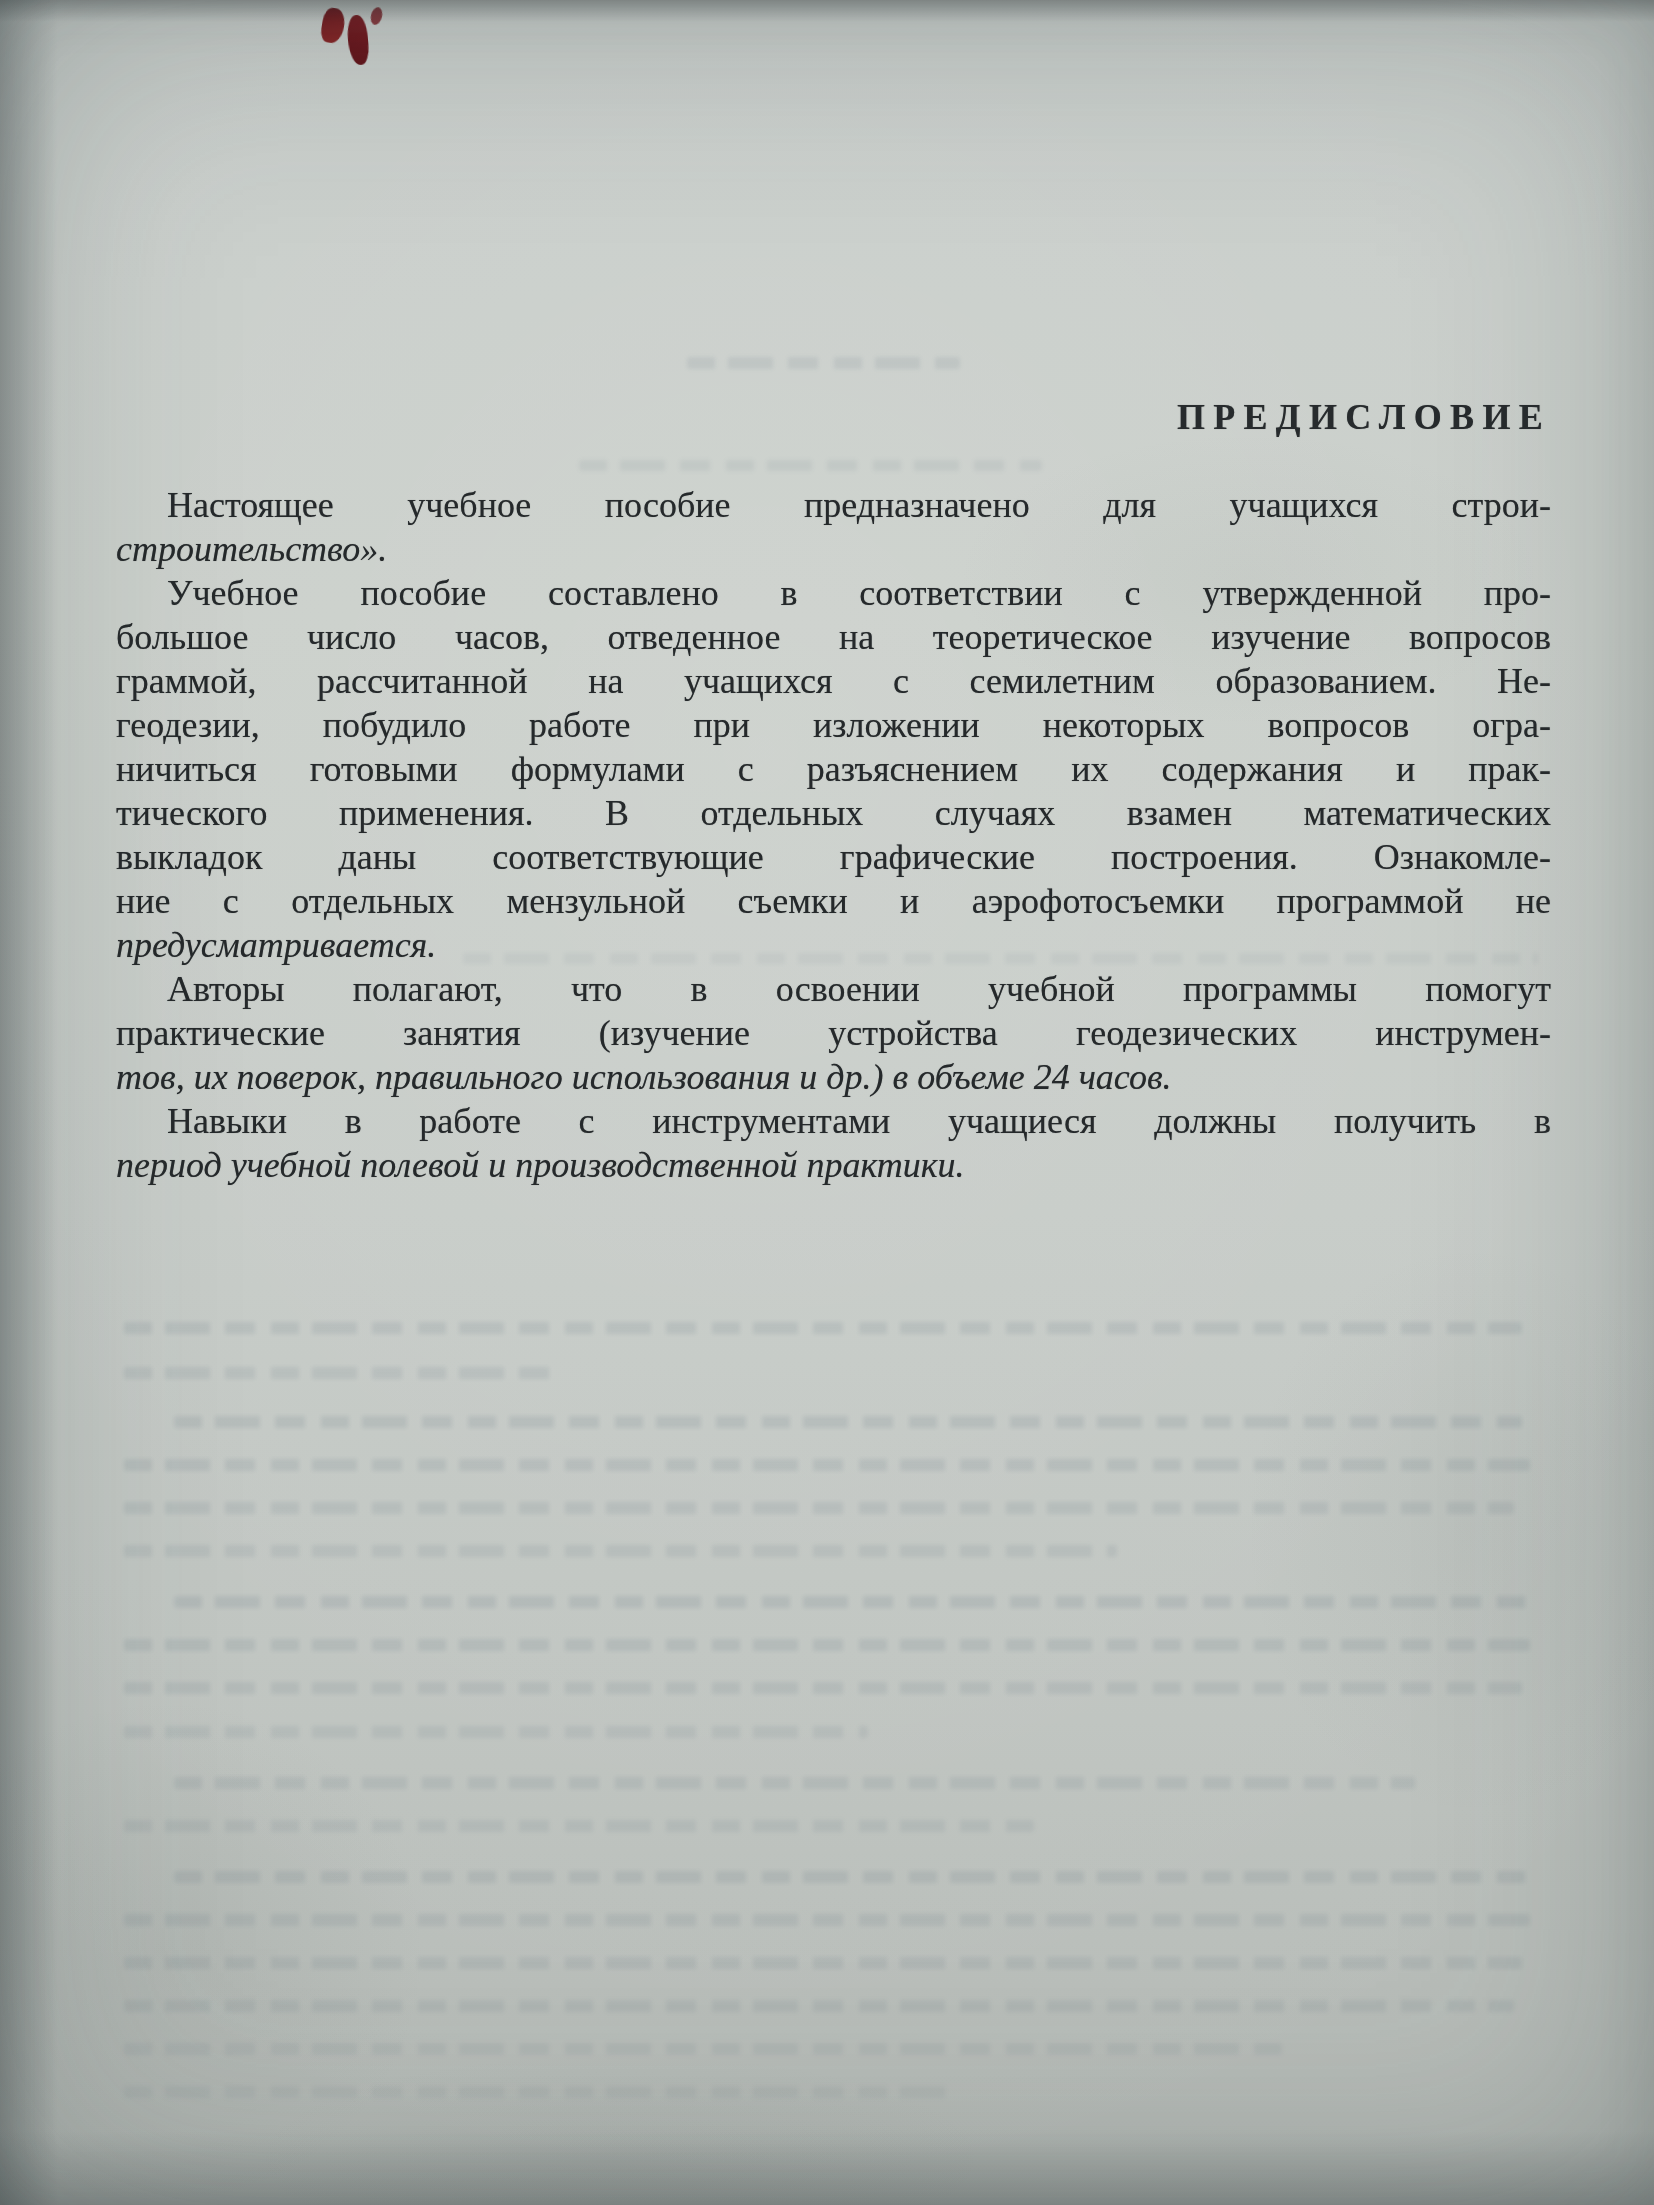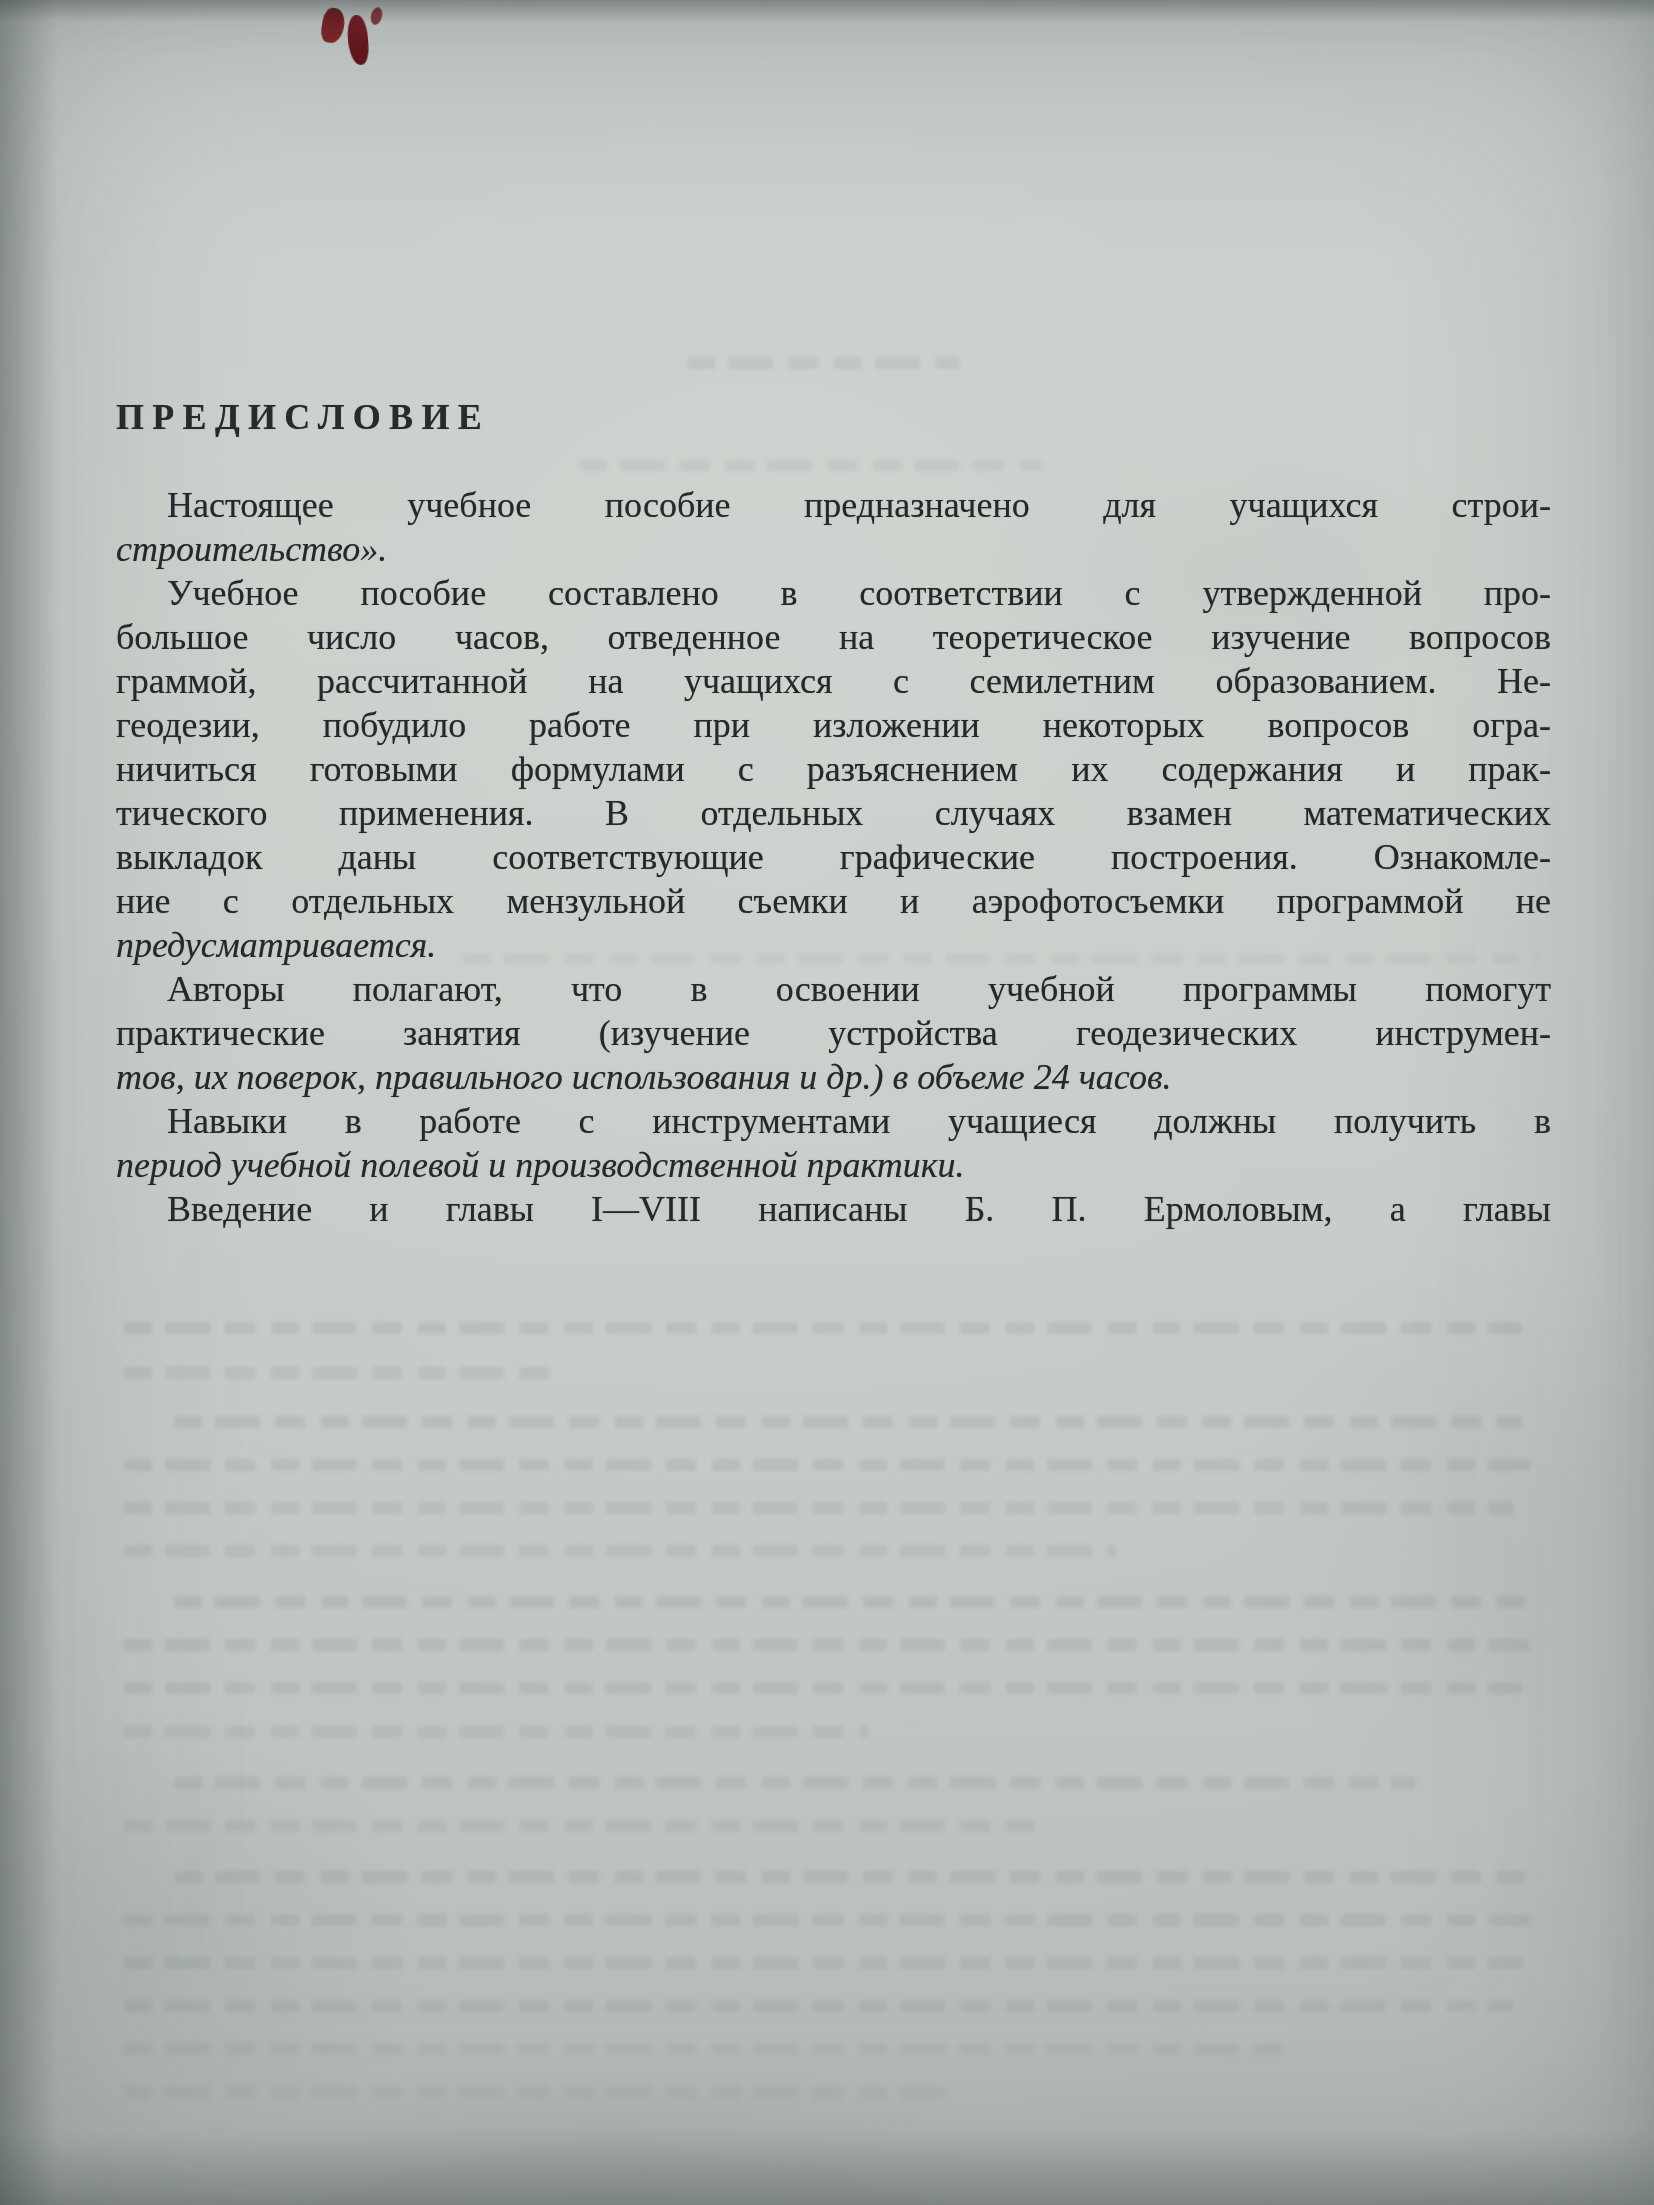--- a/index.html
+++ b/index.html
@@ -75,21 +75,21 @@
     width: 1435px;
     z-index: 5;
     color: #25292b;
   }
   .title {
     margin: 10px 0 48px 0;
     font-size: 36px;
     line-height: 36px;
     font-weight: bold;
     letter-spacing: 8.3px;
-    text-align: left;
+    text-align: right;
     color: #272b2d;
     text-shadow: 0 0 0.8px rgba(39,43,45,0.55);
   }
   .line {
     font-size: 36px;
     line-height: 44px;
     height: 44px;
     text-align: justify;
     text-align-last: justify;
     white-space: normal;
@@ -149,21 +149,20 @@
     <div class="line">ничиться готовыми формулами с разъяснением их содержания и прак-</div>
     <div class="line">тического применения. В отдельных случаях взамен математических</div>
     <div class="line">выкладок даны соответствующие графические построения. Ознакомле-</div>
     <div class="line">ние с отдельных мензульной съемки и аэрофотосъемки программой не</div>
     <div class="line end">предусматривается.</div>
     <div class="line indent">Авторы полагают, что в освоении учебной программы помогут</div>
     <div class="line">практические занятия (изучение устройства геодезических инструмен-</div>
     <div class="line end">тов, их поверок, правильного использования и др.) в объеме 24 часов.</div>
     <div class="line indent">Навыки в работе с инструментами учащиеся должны получить в</div>
     <div class="line end">период учебной полевой и производственной практики.</div>
-    <div class="line indent">Введение и главы I—VIII написаны Б. П. Ермоловым, а главы</div>
   </div>
 
   <div class="top-edge-shade"></div>
   <div class="left-edge-shade"></div>
   <div class="bottom-edge-shade"></div>
   <div class="vignette"></div>
 
 </div>
 
 

